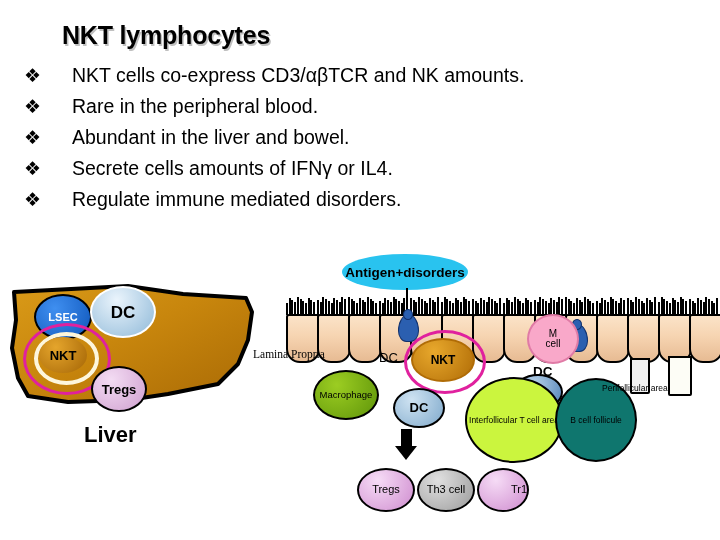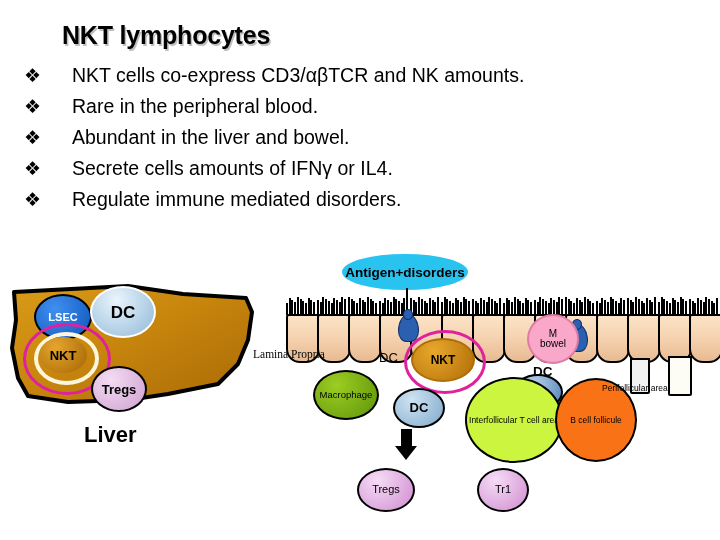--- a/index.html
+++ b/index.html
@@ -379,38 +379,41 @@
     <div class="ovoid" style="left:313px;top:124px;width:62px;height:46px;background:radial-gradient(circle at 35% 28%,#9ccd22,#5e9409);font-size:9.5px;">
       <span>Macrophage</span>
     </div>
 
     <div class="ovoid" style="left:393px;top:142px;width:48px;height:36px;background:radial-gradient(circle at 35% 28%,#cfe3f2,#7fa9cb);font-size:13px;font-weight:bold;">
       <span>DC</span>
     </div>
 
     <div class="ovoid" style="left:527px;top:68px;width:48px;height:46px;background:#f9a8c9;border:2px solid #e07ba6;font-size:10px;flex-direction:column;">
       <span>M</span>
-      <span>bowel</span>
+      <span>cell</span>
     </div>
 
     <div class="ovoid" style="left:513px;top:128px;width:46px;height:32px;background:radial-gradient(circle at 40% 25%,#b9d3ea,#4d7fb5);font-size:0px;"></div>
     <div class="lbl" style="left:533px;top:118px;font-size:13.5px;font-weight:bold;">DC</div>
 
     <div class="ovoid" style="left:465px;top:131px;width:94px;height:82px;background:#cbf53e;font-size:8.5px;">
       <span>Interfollicular T cell area</span>
     </div>
-    <div class="ovoid" style="left:555px;top:132px;width:78px;height:80px;background:#f97316;font-size:8.5px;">
+    <div class="ovoid" style="left:555px;top:132px;width:78px;height:80px;background:#0f766e;font-size:8.5px;">
       <span>B cell follicule</span>
     </div>
     <div class="lbl" style="left:602px;top:137px;font-size:8.5px;">Perifollicular area</div>
 
     <div class="arrow-shaft" style="left:401px;top:183px;width:11px;height:18px;"></div>
     <div class="arrow-head" style="left:395px;top:200px;"></div>
 
     <div class="ovoid" style="left:357px;top:222px;width:54px;height:40px;background:radial-gradient(circle at 35% 25%,#f6dcf6,#cf8ccf);font-size:11px;">
       <span>Tregs</span>
     </div>
-    <div class="ovoid" style="left:477px;top:222px;width:48px;height:40px;background:radial-gradient(circle at 35% 25%,#f6dcf6,#cf8ccf);font-size:11px;">
+    <div class="ovoid" style="left:417px;top:222px;width:54px;height:40px;background:radial-gradient(circle at 35% 25%,#e0e0e0,#9b9b9b);font-size:11px;">
+      <span>Th3 cell</span>
+    </div>
+    <div class="ovoid" style="left:477px;top:222px;width:48px;height:40px;background:radial-gradient(circle at 35% 25%,#f6dcf6,#cf8ccf);font-size:11px;justify-content:flex-end;">
       <span>Tr1</span>
     </div>
 
   </div>
 </div>
 
 </body></html>

